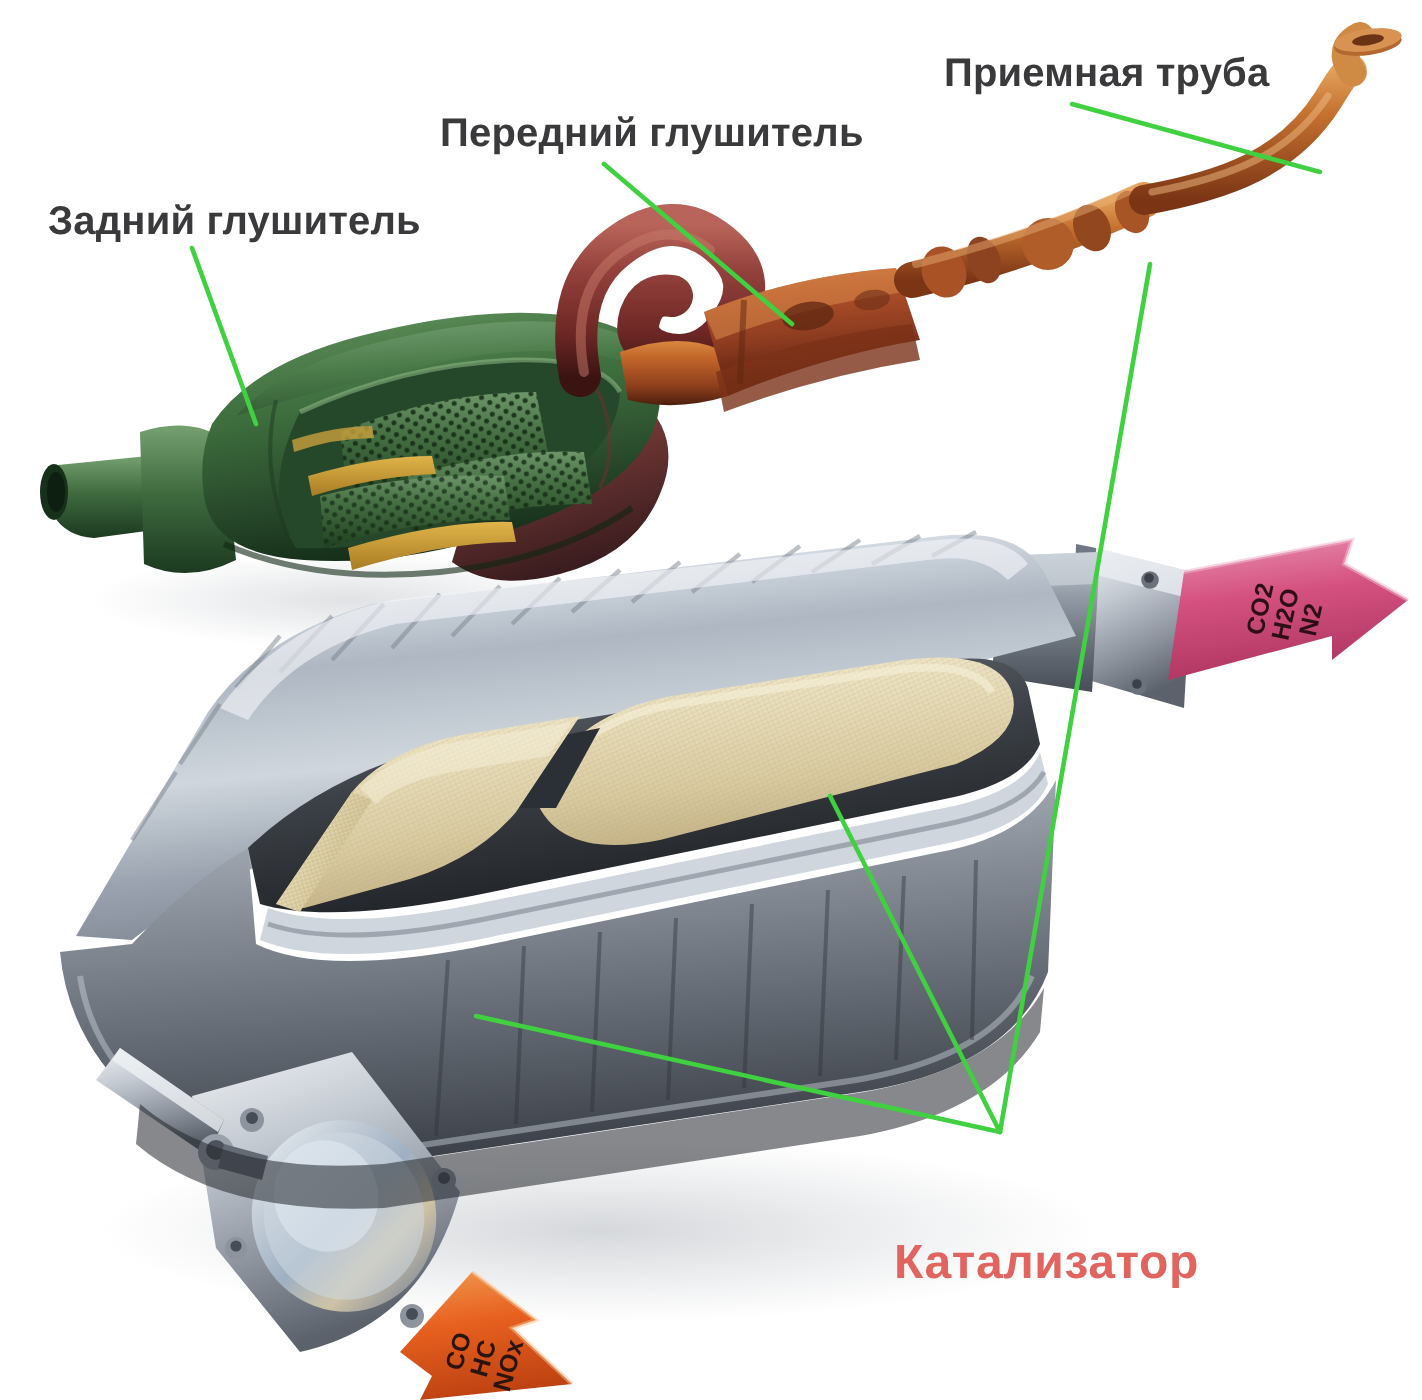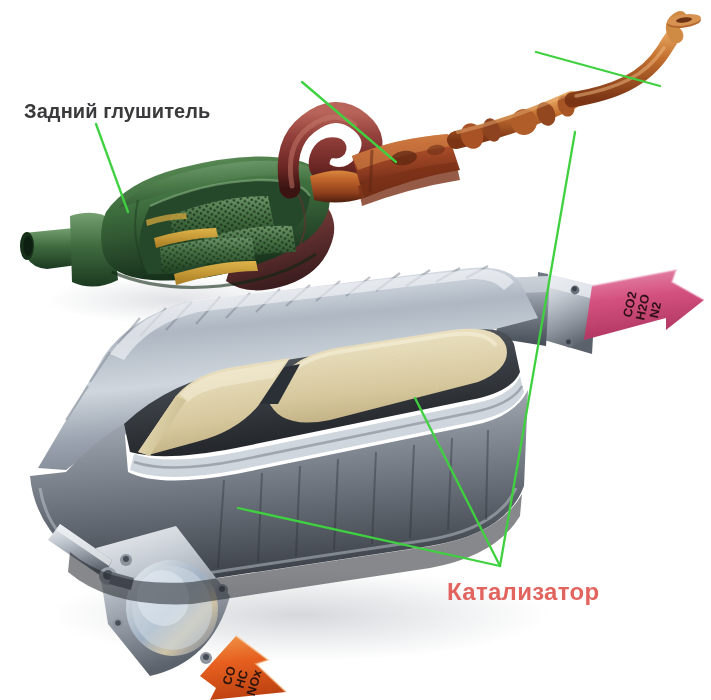--- a/index.html
+++ b/index.html
@@ -429,23 +429,25 @@
       <line x1="238" y1="508" x2="500" y2="566"></line>
       <line x1="415" y1="398" x2="500" y2="566"></line>
       <line x1="575" y1="132" x2="500" y2="566"></line>
     </g>
 
   </svg>
   </div>
 
   <div class="lbl lbl-dark" style="left:24px;top:100px;text-align:right;">Задний глушитель</div>
 
-
-
-  <div class="lbl lbl-cat" style="left:447px;top:578px;">Катализатор</div>
+  <div class="lbl lbl-dark" style="left:220px;top:56px;">Передний глушитель</div>
+
+  <div class="lbl lbl-dark" style="left:472px;top:26px;">Приемная труба</div>
+
+  <div class="lbl lbl-cat" style="left:447px;top:618px;">Катализатор</div>
 
   <div class="arrow-txt pink" style="left:612px;top:288px;width:62px;transform:rotate(-78deg);transform-origin:50% 50%;">
     <div>CO2</div>
     <div>H2O</div>
     <div>N2</div>
   </div>
 
   <div class="arrow-txt" style="left:214px;top:660px;width:56px;transform:rotate(-74deg);transform-origin:50% 50%;">
     <div>CO</div>
     <div>HC</div>

